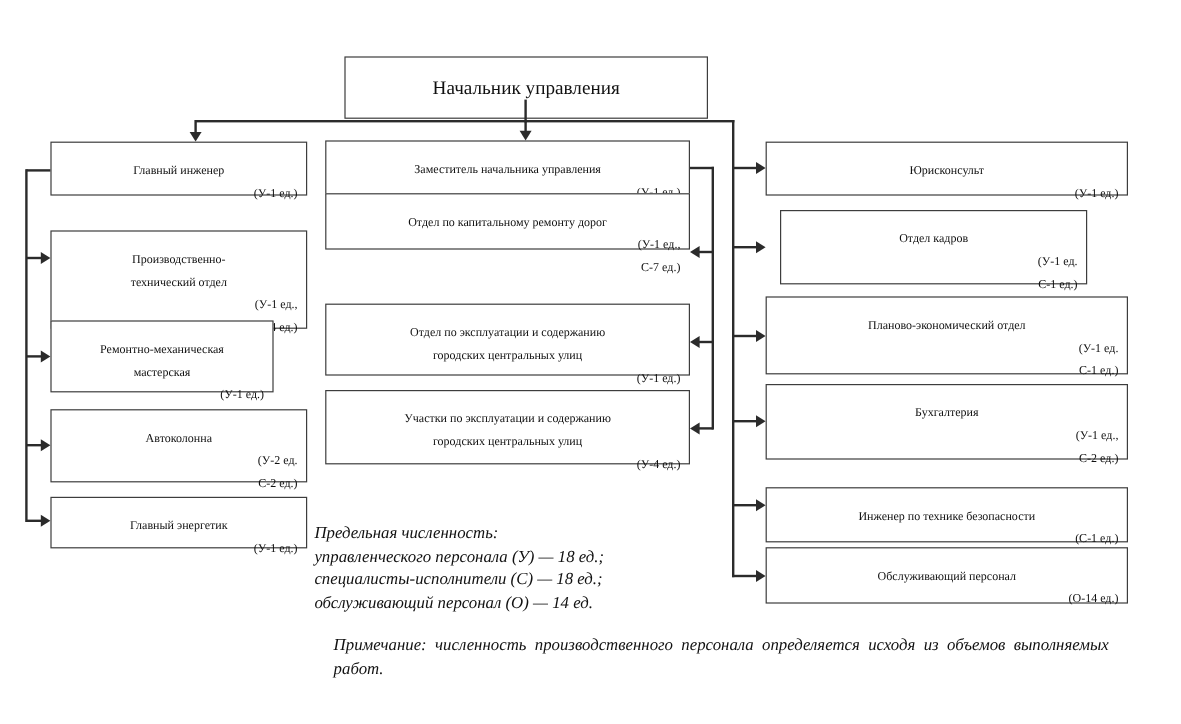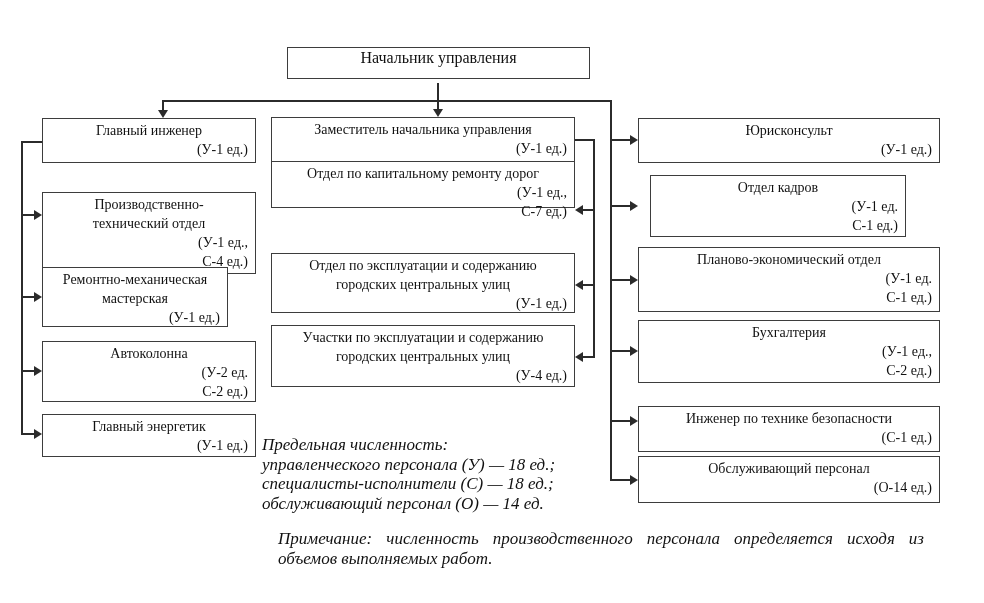--- a/index.html
+++ b/index.html
@@ -2,26 +2,26 @@
 <html lang="ru"><head>
 <meta charset="utf-8">
 <style>
   html,body{margin:0;padding:0;background:#fff;}
   .canvas{
     position:relative;width:984px;height:603px;background:#ffffff;
     font-family:"Liberation Serif", serif;color:#111;overflow:hidden;
   }
   .box{
     position:absolute;background:#fff;border:1px solid #3d3d3d;
-    box-sizing:border-box;font-size:14px;line-height:19px;padding-top:2px;
+    box-sizing:border-box;font-size:10px;line-height:19px;padding-top:14px;
   }
   .t{text-align:center;white-space:nowrap;}
   .cnt{text-align:right;padding-right:7px;white-space:nowrap;}
   
-  #box-head{left:287px;top:47px;width:303px;height:32px;display:flex;align-items:flex-start;justify-content:center;padding-top:0;font-size:16px;}
+  #box-head{left:287px;top:47px;width:303px;height:52px;display:flex;align-items:center;justify-content:center;padding-top:0;font-size:16px;}
   
   #box-chief-engineer{left:42px;top:118px;width:214px;height:45px;}
   #box-prod-tech-dept{left:42px;top:192px;width:214px;height:82px;}
   #box-repair-workshop{left:42px;top:267px;width:186px;height:60px;}
   #box-motor-column{left:42px;top:341px;width:214px;height:61px;}
   #box-chief-power-engineer{left:42px;top:414px;width:214px;height:43px;}
   
   #box-deputy-head{left:271px;top:117px;width:304px;height:46px;}
   #box-road-repair-dept{left:271px;top:161px;width:304px;height:47px;}
   #box-street-maintenance-dept{left:271px;top:253px;width:304px;height:60px;}
@@ -33,21 +33,21 @@
   #box-accounting{left:638px;top:320px;width:302px;height:63px;}
   #box-safety-engineer{left:638px;top:406px;width:302px;height:46px;}
   #box-service-personnel{left:638px;top:456px;width:302px;height:47px;}
   
   .ln{position:absolute;background:#2b2b2b;}
   .arr{position:absolute;width:0;height:0;}
   .arr.down{border-left:5px solid transparent;border-right:5px solid transparent;border-top:8px solid #2b2b2b;}
   .arr.right{border-top:5px solid transparent;border-bottom:5px solid transparent;border-left:8px solid #2b2b2b;}
   .arr.left{border-top:5px solid transparent;border-bottom:5px solid transparent;border-right:8px solid #2b2b2b;}
   
-  .note{position:absolute;left:262px;top:435px;width:678px;font-style:italic;font-size:17px;line-height:19.5px;}
+  .note{position:absolute;left:262px;top:435px;width:678px;font-style:italic;font-size:14px;line-height:19.5px;}
   .note .nline{white-space:nowrap;}
   .note .npara{margin:16px;text-align:justify;}
 </style>
 </head>
 <body>
 
 <div class="canvas">
 
   <div class="box" id="box-head">
     <div class="t">Начальник управления</div>

